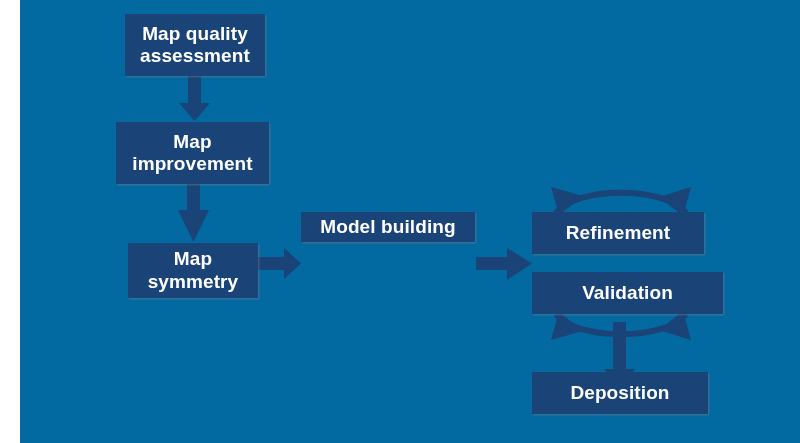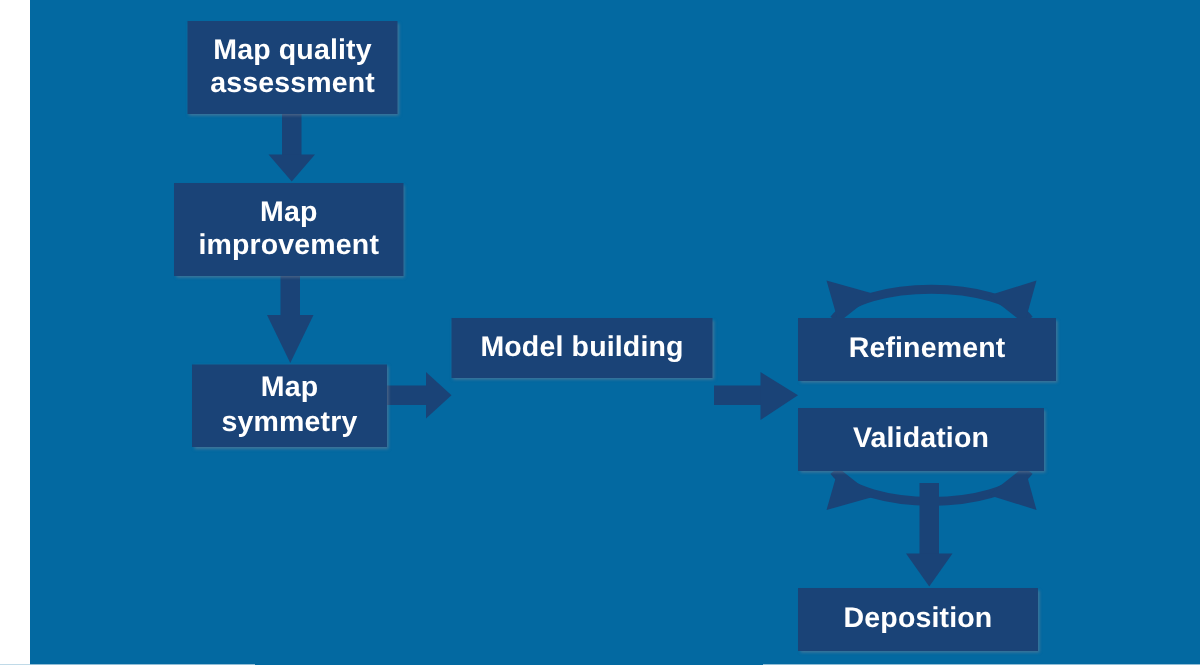--- a/index.html
+++ b/index.html
@@ -109,30 +109,30 @@
   <div class="node" style="left:96px; top:122px; width:153px; height:62px;">
     <span>Map
 improvement</span>
   </div>
 
   <div class="node" style="left:108px; top:243px; width:130px; height:55px;">
     <span>Map
 symmetry</span>
   </div>
 
-  <div class="node" style="left:281px; top:212px; width:174px; height:40px;">
+  <div class="node" style="left:281px; top:212px; width:174px; height:30px;">
     <span>Model building</span>
   </div>
 
 
   <div class="node" style="left:512px; top:212px; width:172px; height:42px;">
     <span>Refinement</span>
   </div>
 
-  <div class="node" style="left:512px; top:272px; width:164px; height:42px;">
+  <div class="node" style="left:512px; top:272px; width:191px; height:42px;">
     <span>Validation</span>
   </div>
 
-  <div class="node" style="left:512px; top:392px; width:160px; height:42px;">
+  <div class="node" style="left:512px; top:372px; width:176px; height:42px;">
     <span>Deposition</span>
   </div>
 
 </div>
 
 </body></html>

